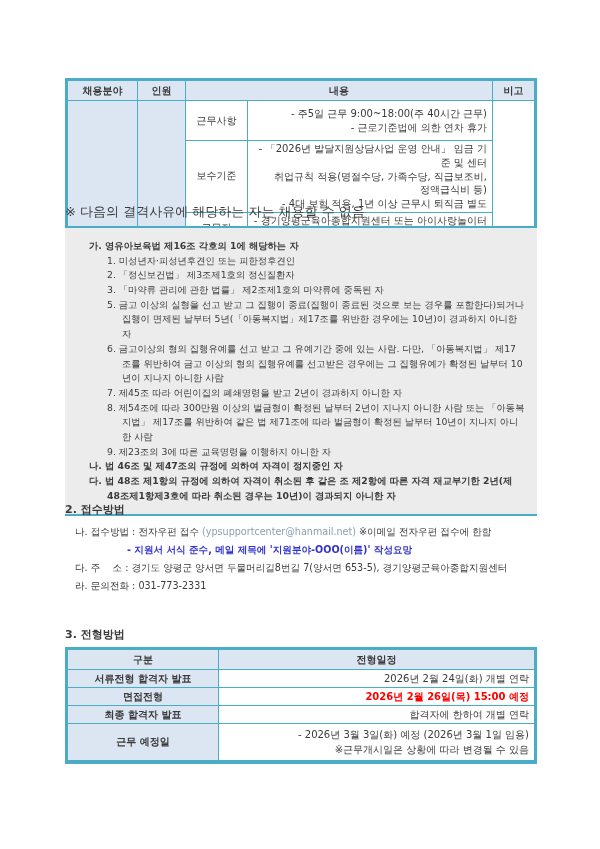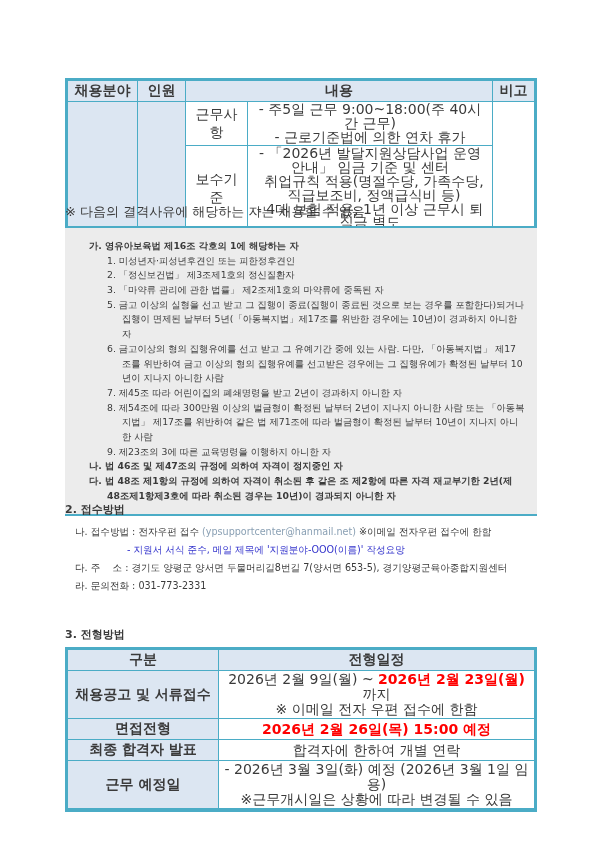--- a/index.html
+++ b/index.html
@@ -8,43 +8,43 @@
     width:600px; height:849px;
     font-family:"DejaVu Sans", sans-serif;
     color:var(--text,#3a3a3a);
   }
   .page { position:relative; width:600px; height:849px; background:#fff; overflow:hidden; }
   .abs { position:absolute; }
 
   
   .tbl-wrap { border:2px solid var(--accent,#4bacc6); border-bottom-width:3px; background:#fff; }
   table { border-collapse:collapse; width:100%; table-layout:fixed; }
-  td, th { border:1px solid var(--accent,#4bacc6); font-size:14px; vertical-align:middle; padding:1px 5px; }
+  td, th { border:1px solid var(--accent,#4bacc6); font-size:10px; vertical-align:middle; padding:1px 5px; }
   th { background:var(--headerbg,#dce6f2); font-weight:bold; text-align:center; }
   .tint { background:var(--headerbg,#dce6f2); }
   .lbl { text-align:center; }
-  .val { text-align:center; }
+  .val { text-align:right; }
   .val div { line-height:13.8px; }
   .indent1 { padding-left:8px; }
 
   
   .note { font-size:13px; }
   .graybox {
     background:var(--boxbg,#ececec);
     border-top:2px solid var(--accent,#4bacc6);
     border-bottom:2px solid var(--accent,#4bacc6);
     padding:11px 12px; font-size:9.3px; line-height:1.58;
   }
   .item.lv0 { margin-left:12px; padding-left:18px; text-indent:-18px;font-weight:bold; }
   .item.lv1 { margin-left:30px; padding-left:15px; text-indent:-15px; }
 
   
   .sec-title { font-size:11px; font-weight:bold; }
   .sec2 .line { line-height:18px; padding-left:10px; font-size:9.6px; white-space:pre-wrap; }
-  .blue-line { padding-left:62px !important; color:var(--blue,#3333cc); font-weight:normal; }
+  .blue-line { padding-left:62px !important; color:var(--blue,#3333cc); font-weight:bold; }
   .red { color:var(--red,#ff0000); font-weight:bold; }
   .email { color:var(--email,#8aa0b4); }
 
   
   .sched td.lbl { background:var(--headerbg,#dce6f2); font-weight:bold; }
   .sched .val div { line-height:15px; }
 </style>
 </head>
 <body>
 
@@ -123,26 +123,25 @@
     <table>
       <colgroup>
           <col style="width:151px">
           <col>
         </colgroup>
       <tbody>
           <tr style="height:20px">
         <th>구분</th>
         <th>전형일정</th>
       </tr>
-      <tr style="height:37px">
-        <td class="lbl">채용공고 및 서류접수</td>
+      <tr style="height:18px">
+        <td class="lbl">서류전형 합격자 발표</td>
         <td class="val">
-          <div><span>2026년 2월 9일(월) ~ </span><span class="red">2026년 2월 23일(월)</span><span> 까지</span></div>
-          <div>※ 이메일 전자 우편 접수에 한함</div>
-        </td>
+              <div>2026년 2월 24일(화) 개별 연락</div>
+            </td>
       </tr>
       <tr style="height:18px">
         <td class="lbl">면접전형</td>
         <td class="val">
               <div class="red">2026년 2월 26일(목) 15:00 예정</div>
             </td>
       </tr>
       <tr style="height:18px">
         <td class="lbl">최종 합격자 발표</td>
         <td class="val">

